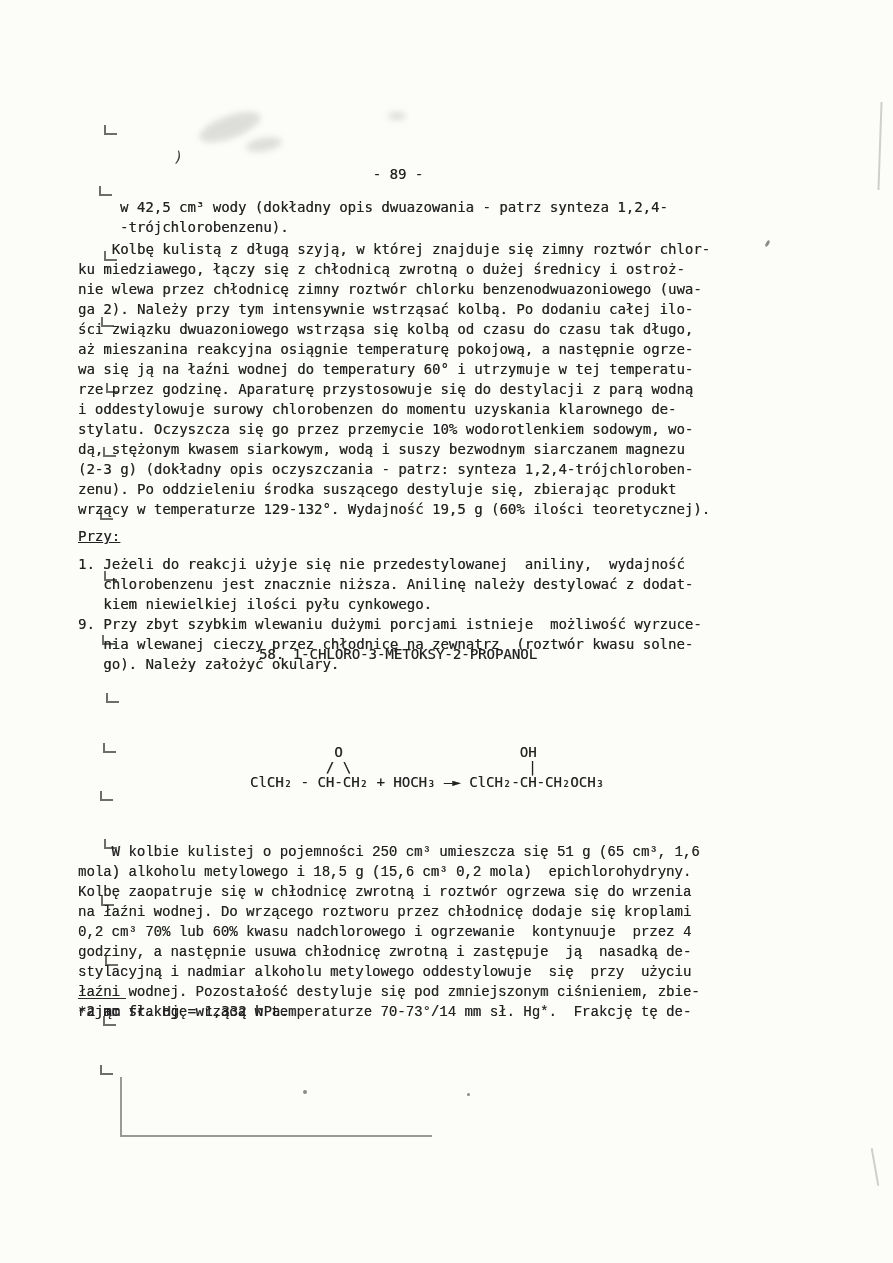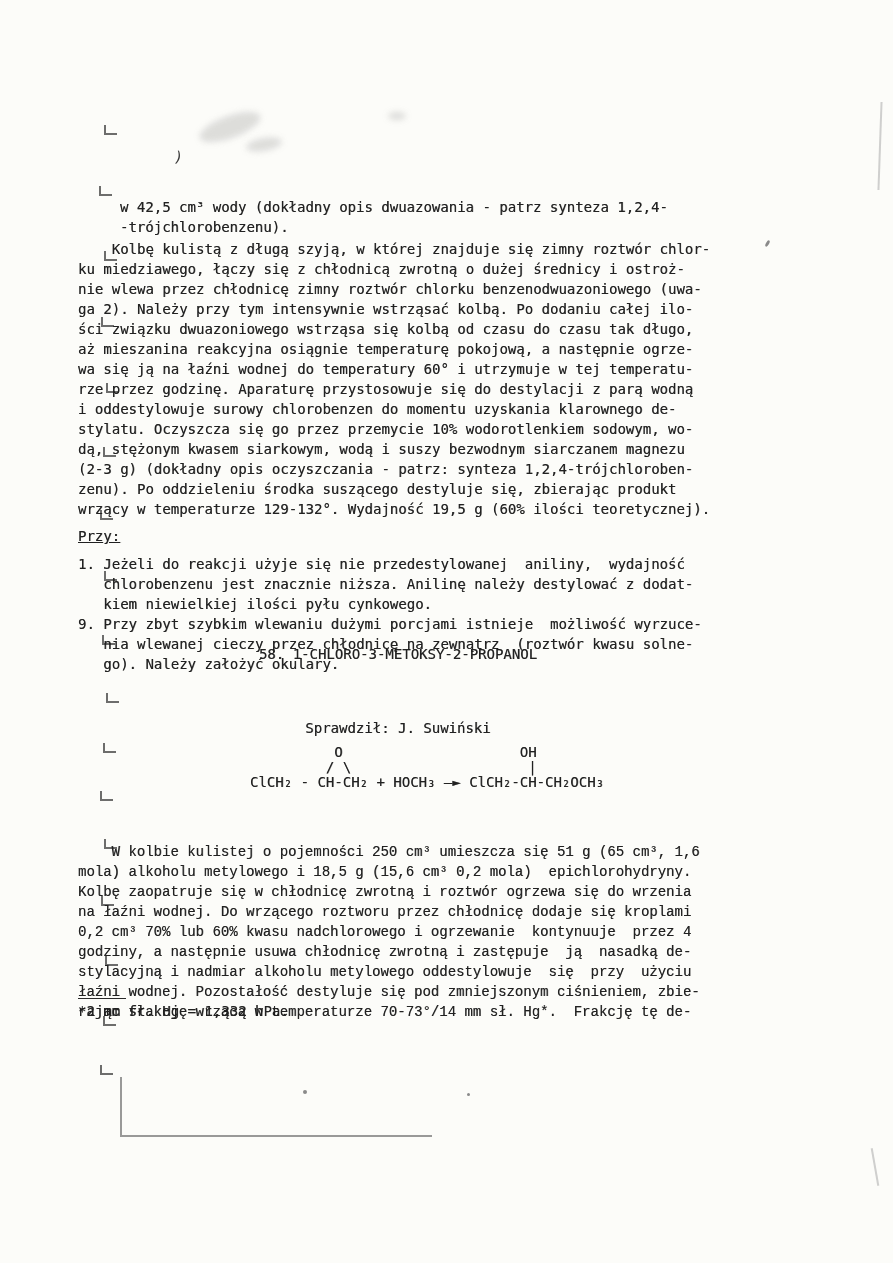--- a/index.html
+++ b/index.html
@@ -59,20 +59,21 @@
   <div class="smudge" style="left:388px; top:112px; width:18px; height:8px;"></div>
   <div class="paren" style="left:174px; top:148px;">)</div>
   <div class="speck" style="left:766px; top:240px; width:3px; height:7px; transform:rotate(30deg);"></div>
   <div class="speck" style="left:303px; top:1090px; width:4px; height:4px;"></div>
   <div class="speck" style="left:467px; top:1093px; width:3px; height:3px;"></div>
   <div class="edge" style="left:879px; top:102px; width:2px; height:88px; transform:rotate(2deg);"></div>
   <div class="edge" style="left:874px; top:1148px; width:2px; height:38px; transform:rotate(-10deg);"></div>
 
   <div class="frame" style="left:120px; top:1077px; width:312px; height:60px;"></div>
 
+  <div class="txt center" style="top:164px;">- 89 -</div>
 
   <div class="txt" style="left:78px; top:197px;margin-left:42px;">w 42,5 cm³ wody (dokładny opis dwuazowania - patrz synteza 1,2,4-
 -trójchlorobenzenu).</div>
 
   <div class="txt" style="left:78px; top:239px;">    Kolbę kulistą z długą szyją, w której znajduje się zimny roztwór chlor-
 ku miedziawego, łączy się z chłodnicą zwrotną o dużej średnicy i ostroż-
 nie wlewa przez chłodnicę zimny roztwór chlorku benzenodwuazoniowego (uwa-
 ga 2). Należy przy tym intensywnie wstrząsać kolbą. Po dodaniu całej ilo-
 ści związku dwuazoniowego wstrząsa się kolbą od czasu do czasu tak długo,
 aż mieszanina reakcyjna osiągnie temperaturę pokojową, a następnie ogrze-
@@ -88,21 +89,20 @@
   <div class="txt underline" style="left:78px; top:526px;">Przy:</div>
 
   <div class="txt" style="left:78px; top:554px;">1. Jeżeli do reakcji użyje się nie przedestylowanej  aniliny,  wydajność
    chlorobenzenu jest znacznie niższa. Anilinę należy destylować z dodat-
    kiem niewielkiej ilości pyłu cynkowego.</div>
   <div class="txt" style="left:78px; top:614px;">9. Przy zbyt szybkim wlewaniu dużymi porcjami istnieje  możliwość wyrzuce-
    nia wlewanej cieczy przez chłodnicę na zewnątrz  (roztwór kwasu solne-
    go). Należy założyć okulary.</div>
 
   <div class="txt center" style="top:644px;">58. 1-CHLORO-3-METOKSY-2-PROPANOL</div>
-  <div class="txt center" style="top:718px;">Sprawdził: J. Suwiński</div>
 
   <div class="txt eq" style="left:250px; top:745px;">          O                     OH
          / \                     |
 ClCH₂ - CH-CH₂ + HOCH₃ —► ClCH₂-CH-CH₂OCH₃</div>
 
   <div class="txt" style="left:78px; top:842px;font-family:Liberation Mono, monospace;">    W kolbie kulistej o pojemności 250 cm³ umieszcza się 51 g (65 cm³, 1,6
 mola) alkoholu metylowego i 18,5 g (15,6 cm³ 0,2 mola)  epichlorohydryny.
 Kolbę zaopatruje się w chłodnicę zwrotną i roztwór ogrzewa się do wrzenia
 na łaźni wodnej. Do wrzącego roztworu przez chłodnicę dodaje się kroplami
 0,2 cm³ 70% lub 60% kwasu nadchlorowego i ogrzewanie  kontynuuje  przez 4

